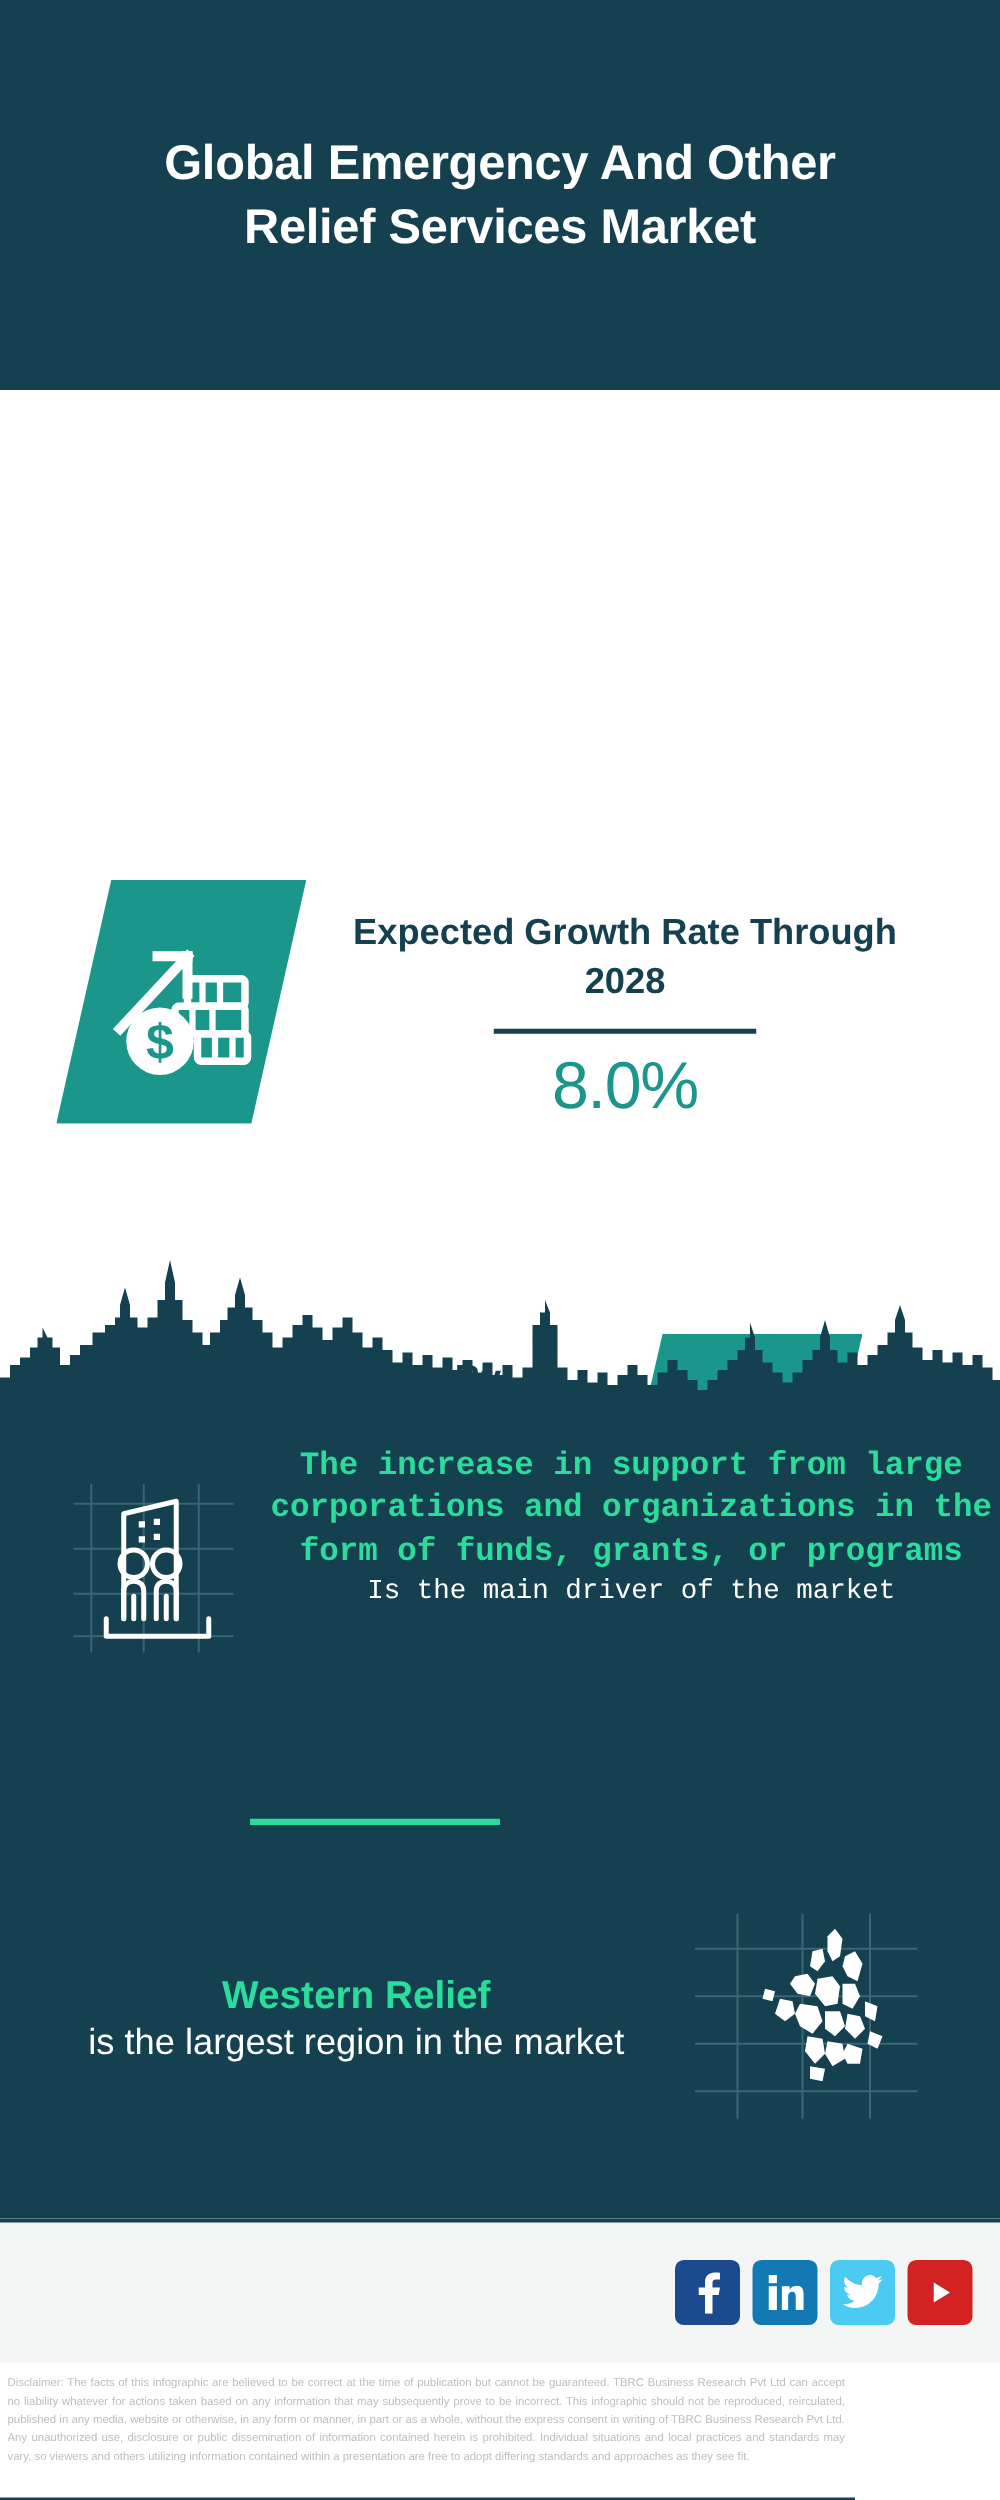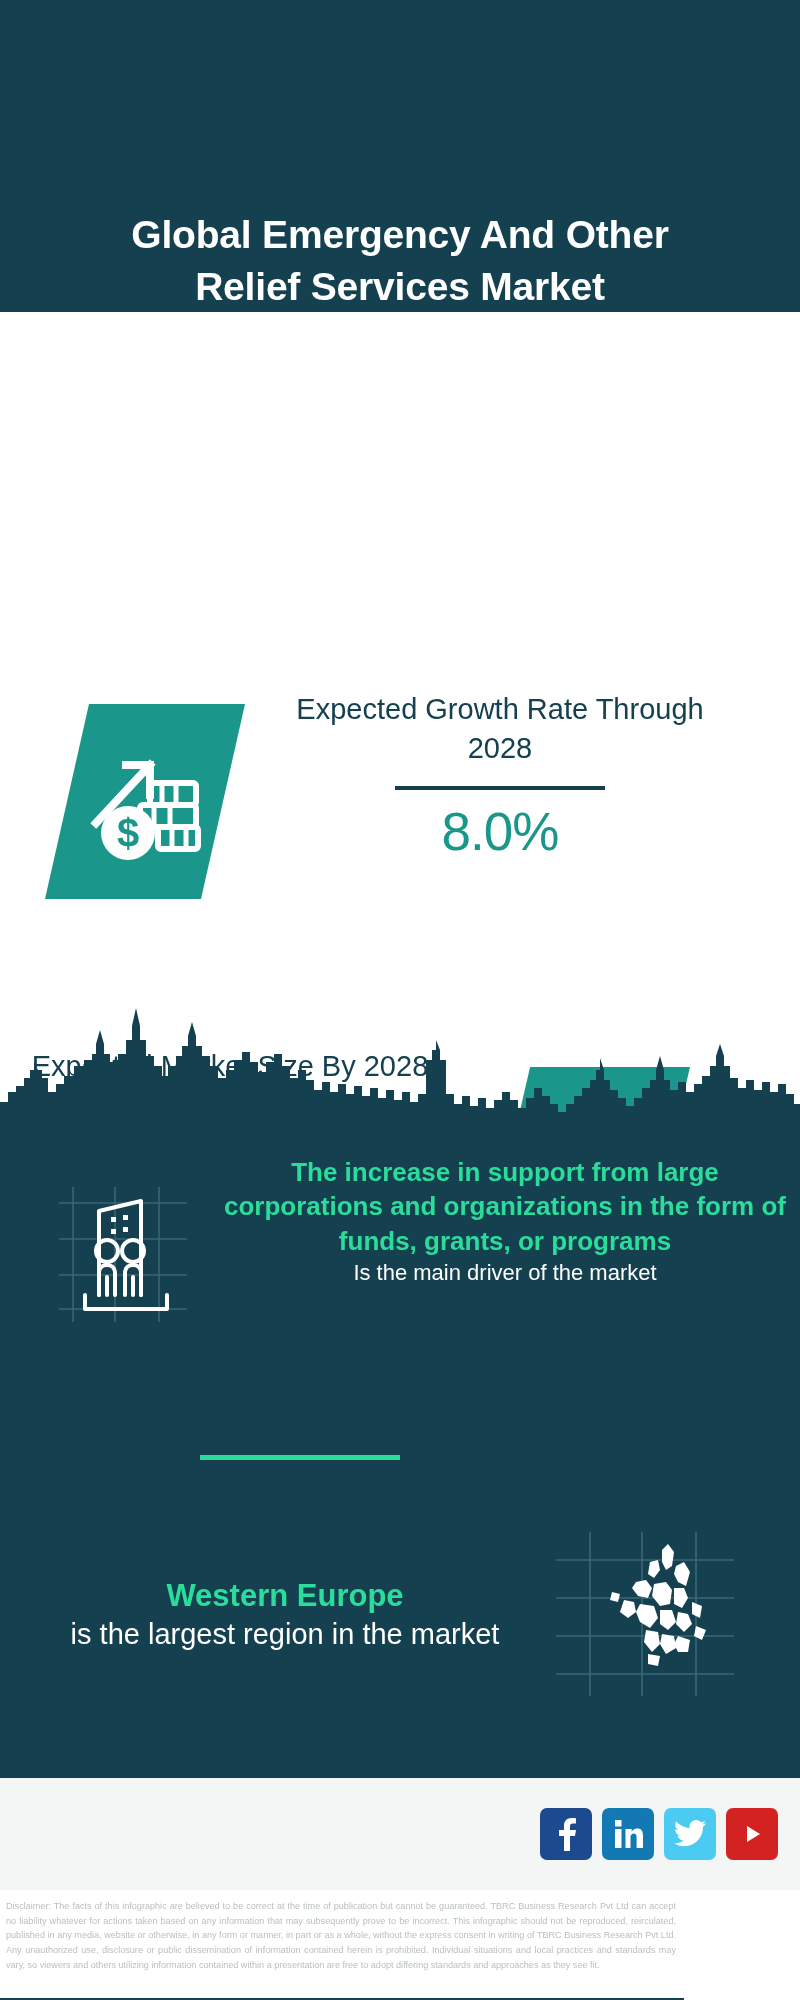--- a/index.html
+++ b/index.html
@@ -9,21 +9,21 @@
     background:#ffffff;
     position:relative;
     overflow:hidden;
   }
   .page { width:800px; height:2000px; position:relative; }
 
   
   .header {
     width:800px; height:312px;
     background:#14404F;
-    display:flex; align-items:flex-end; justify-content:center;
+    display:flex; align-items:center; justify-content:center;
     padding:0 90px;
   }
   .header-title {
     color:#ffffff;
     font-size:39px;
     font-weight:bold;
     line-height:1.32;
     text-align:center;
     letter-spacing:-0.2px;
   }
@@ -50,22 +50,23 @@
   }
   .badge-growth svg, .badge-chart svg { display:block; }
 
   .stat-block { position:absolute; }
   .stat-growth { left:280px; top:378px; width:440px; text-align:center; }
   .stat-size   { left:25px;  top:735px; width:410px; text-align:center; }
 
   .stat-label {
     color:#14404F;
     font-size:29px;
-    font-weight:normal;
+    font-weight:bold;
     line-height:1.35;
+    margin-top:37px;
   }
   .stat-rule {
     height:4px; background:#14404F;
     width:210px; margin:18px auto 12px auto;
   }
   .stat-rule.wide { width:200px; }
   .stat-value {
     color:#1B968A;
     font-size:53px;
     font-weight:normal;
@@ -89,21 +90,21 @@
   .driver-row {
     position:absolute; left:0; top:1155px;
     width:800px; height:235px;
     display:flex; align-items:flex-start;
   }
   .driver-icon {
     width:210px; padding-left:55px; padding-top:22px;
     flex:0 0 auto;
   }
   .driver-text {
-    flex:1 1 auto; padding-right:0; text-align:center;
+    flex:1 1 auto; padding-right:0; text-align:center;font-family:Liberation Mono, monospace;
   }
   .driver-highlight {
     color:#2BDD9B;
     font-size:26px;
     font-weight:bold;
     line-height:1.32;
   }
   .driver-sub {
     color:#ffffff;
     font-size:22px;
@@ -297,21 +298,21 @@
     <div class="driver-text">
       <div class="driver-highlight">The increase in support from large corporations and organizations in the form of funds, grants, or programs</div>
       <div class="driver-sub">Is the main driver of the market</div>
     </div>
   </div>
 
   <div class="green-rule"></div>
 
   <div class="region-row">
     <div class="region-text">
-      <div class="region-title">Western Europe</div>
+      <div class="region-title">Western Relief</div>
       <div class="region-sub">is the largest region in the market</div>
     </div>
     <div class="region-map">
       <svg width="190" height="175" viewBox="0 0 190 175">
         <g stroke="#3C6A78" stroke-width="1.6" opacity="0.95">
           <line x1="40" y1="6" x2="40" y2="170"></line>
           <line x1="92" y1="6" x2="92" y2="170"></line>
           <line x1="146" y1="6" x2="146" y2="170"></line>
           <line x1="6" y1="34" x2="184" y2="34"></line>
           <line x1="6" y1="72" x2="184" y2="72"></line>

